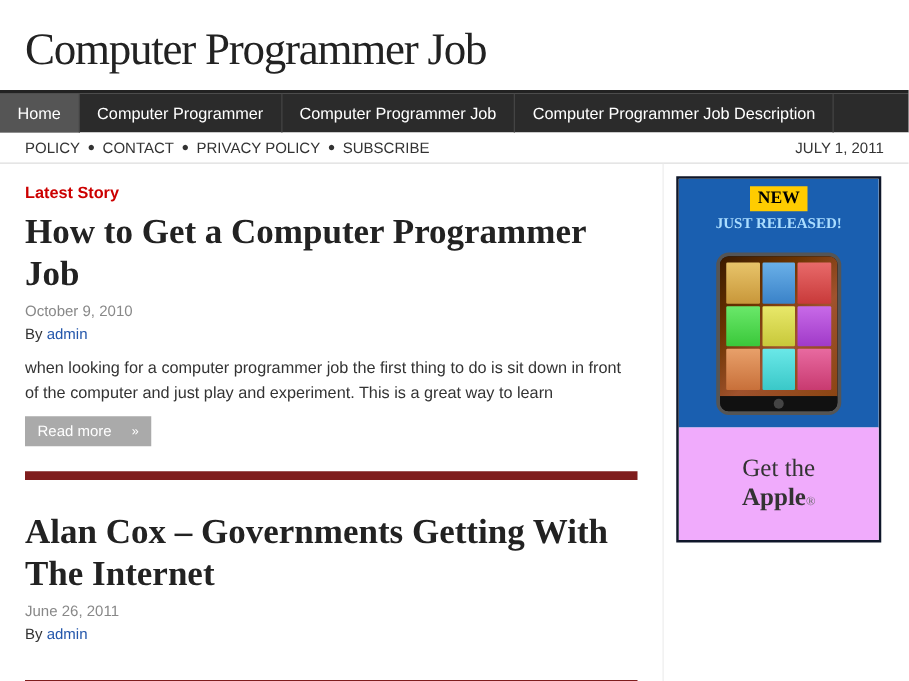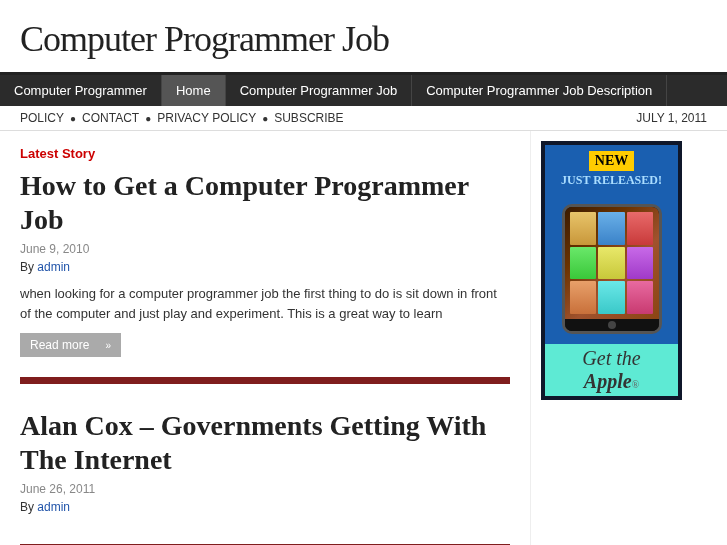--- a/index.html
+++ b/index.html
@@ -34,53 +34,53 @@
     .article-title { font-size: 28px; font-weight: bold; color: #222; line-height: 1.2; margin-bottom: 6px; }
     .article-title a { color: #222; text-decoration: none; }
     .article-date { color: #888; font-size: 12px; font-family: Arial, sans-serif; margin-bottom: 4px; }
     .article-by { font-size: 12px; font-family: Arial, sans-serif; margin-bottom: 10px; color: #333; }
     .article-by a { color: #2255aa; text-decoration: none; }
     .article-excerpt { font-size: 13px; line-height: 1.5; margin-bottom: 10px; color: #333; font-family: Arial, sans-serif; }
     .read-more-btn { background: #aaa; color: #fff; border: none; padding: 5px 10px; font-size: 12px; cursor: pointer; font-family: Arial, sans-serif; display: inline-flex; align-items: center; gap: 16px; }
     .read-more-arrow { font-size: 10px; }
 
     
-    .sidebar-ad { border: 4px solid #0f172a; width: 141px; min-height: 230px; overflow: hidden; background: #fff; }
+    .sidebar-ad { border: 2px solid #0f172a; width: 164px; min-height: 230px; overflow: hidden; background: #fff; }
     .ad-top-banner { background: #1a5fb0; color: #fff; padding: 6px 8px; text-align: center; }
     .ad-new-label { background: #ffcc00; color: #000; font-weight: bold; font-size: 14px; padding: 2px 6px; display: inline-block; margin-bottom: 2px; }
     .ad-just-released { font-size: 12px; color: #adf; font-weight: bold; }
     .ad-device-img { width: 100%; background: #1a5fb0; display: flex; align-items: center; justify-content: center; padding: 10px; }
     .ipad-mockup { width: 100px; height: 130px; background: #111; border-radius: 10px; border: 3px solid #555; display: flex; flex-direction: column; overflow: hidden; position: relative; }
     .ipad-screen { flex: 1; background: linear-gradient(135deg, #3a1a00 0%, #6b3300 30%, #a0522d 60%, #8b4513 100%); display: grid; grid-template-columns: 1fr 1fr 1fr; grid-template-rows: 1fr 1fr 1fr; gap: 2px; padding: 5px; }
     .book-thumb { background: linear-gradient(180deg, #e8c46a 0%, #c8973a 100%); border-radius: 1px; }
     .book-thumb:nth-child(2) { background: linear-gradient(180deg, #6ab0e8 0%, #3a82c8 100%); }
     .book-thumb:nth-child(3) { background: linear-gradient(180deg, #e86a6a 0%, #c83a3a 100%); }
     .book-thumb:nth-child(4) { background: linear-gradient(180deg, #6ae86a 0%, #3ac83a 100%); }
     .book-thumb:nth-child(5) { background: linear-gradient(180deg, #e8e86a 0%, #c8c83a 100%); }
     .book-thumb:nth-child(6) { background: linear-gradient(180deg, #c86ae8 0%, #a03ac8 100%); }
     .book-thumb:nth-child(7) { background: linear-gradient(180deg, #e8a06a 0%, #c8703a 100%); }
     .book-thumb:nth-child(8) { background: linear-gradient(180deg, #6ae8e8 0%, #3ac8c8 100%); }
     .book-thumb:nth-child(9) { background: linear-gradient(180deg, #e86aa0 0%, #c83a70 100%); }
     .ipad-bottom { background: #111; height: 12px; display: flex; align-items: center; justify-content: center; }
     .ipad-button { width: 8px; height: 8px; background: #444; border-radius: 50%; }
-    .ad-bottom-text { background: #5eead4; padding: 3px; text-align: center; font-style: italic; }
+    .ad-bottom-text { background: #f0abfc; padding: 22px; text-align: center; }
     .ad-get-the { font-size: 20px; color: #333; font-family: Georgia, serif; font-weight: normal; }
     .ad-apple { font-size: 20px; color: #333; font-family: Georgia, serif; font-weight: bold; margin-top: 20px; }
     .ad-trademark { font-size: 10px; color: #666; }
   </style>
 </head>
 <body>
 
 <header id="site-header">
   <h1 id="site-title">Computer Programmer Job</h1>
 </header>
 
 <nav id="main-nav">
+  <div class="nav-item first">Home</div>
   <div class="nav-item">Computer Programmer</div>
-  <div class="nav-item first">Home</div>
   <div class="nav-item">Computer Programmer Job</div>
   <div class="nav-item">Computer Programmer Job Description</div>
 </nav>
 
 <div id="sub-nav">
   <div class="sub-nav-links">
     <span class="sub-nav-link">POLICY</span>
     <span class="sub-nav-sep">●</span>
     <span class="sub-nav-link">CONTACT</span>
     <span class="sub-nav-sep">●</span>
@@ -94,21 +94,21 @@
 <div id="content-wrapper">
 
   <main id="main-content">
 
     <div class="latest-story-label">Latest Story</div>
 
     <article class="article">
       <h2 class="article-title">
         <a href="#">How to Get a Computer Programmer Job</a>
       </h2>
-      <div class="article-date">June 9, 2010</div>
+      <div class="article-date">October 9, 2010</div>
       <div class="article-by">By <a href="#">admin</a></div>
       <div class="article-excerpt">when looking for a computer programmer job the first thing to do is sit down in front of the computer and just play and experiment. This is a great way to learn</div>
       <button class="read-more-btn">
         <span>Read more</span>
         <span class="read-more-arrow">»</span>
       </button>
     </article>
 
     <article class="article">
       <h2 class="article-title">

